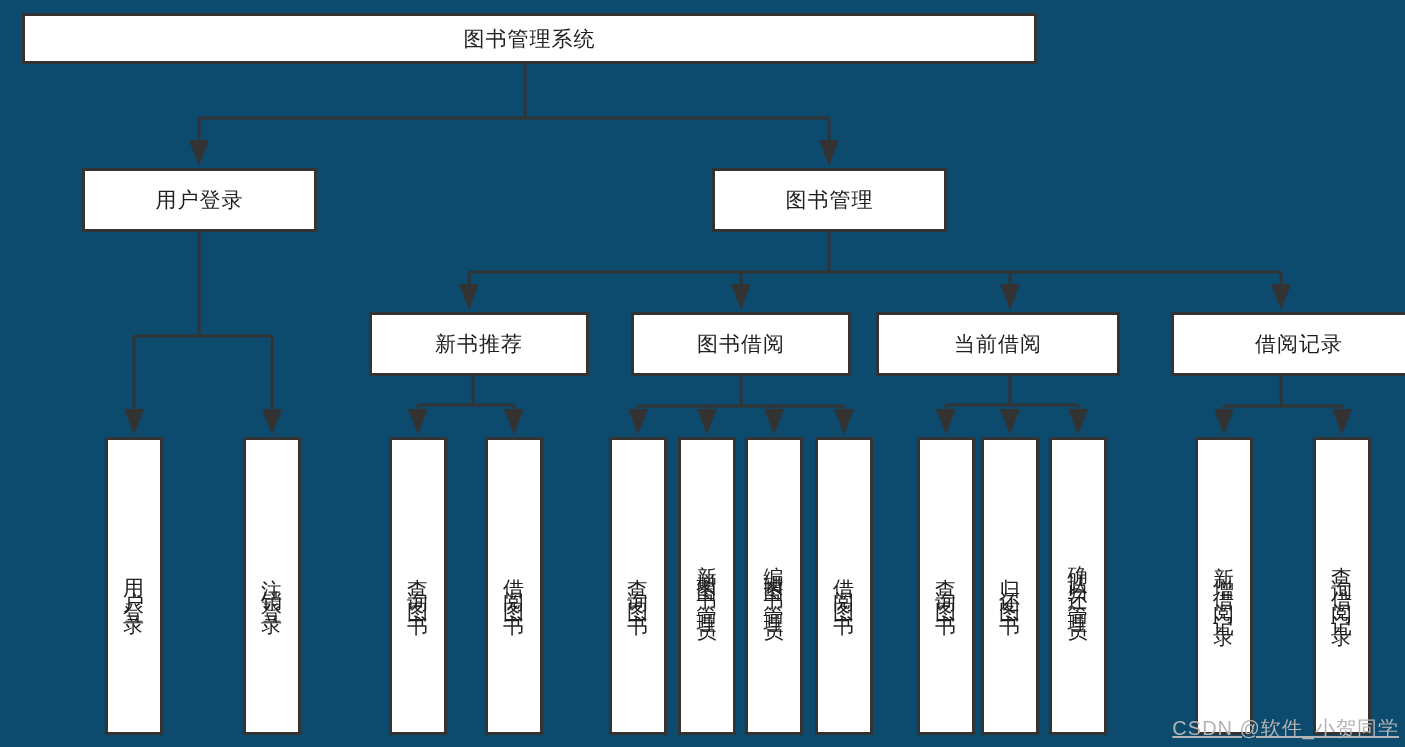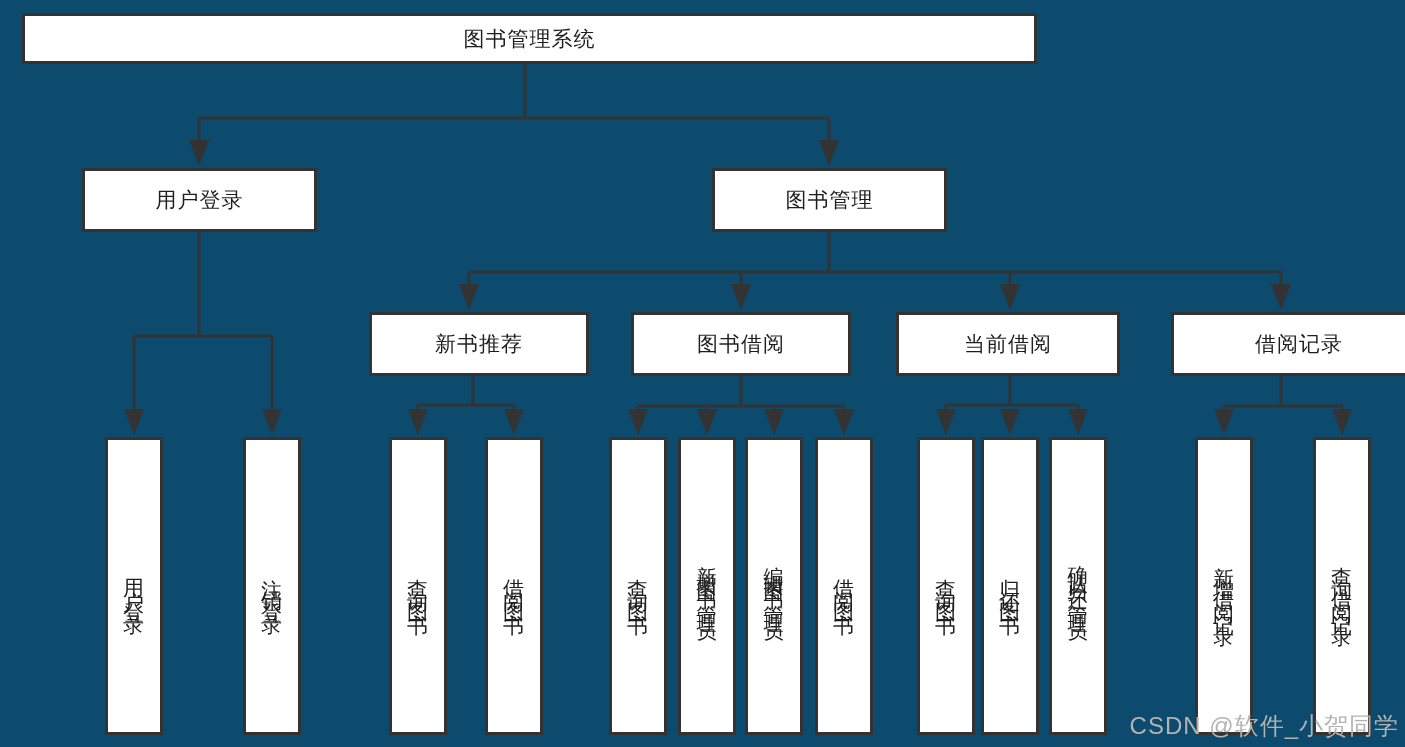--- a/index.html
+++ b/index.html
@@ -44,24 +44,25 @@
     line-height: 1;
   }
   .node-v.sp-sm {
     letter-spacing: 8px;
     font-size: 20px;
   }
   .watermark {
     position: absolute;
     right: 6px;
     bottom: 5px;
-    font-size: 24px;
+    font-size: 20px;
     color: #b3b3b3;
     letter-spacing: 1px;
     white-space: nowrap;
+    text-decoration: underline;
   }
 </style>
 </head>
 <body>
 
 <div class="stage">
 
   <svg class="connectors" viewBox="0 0 1405 747" xmlns="http://www.w3.org/2000/svg" aria-hidden="true">
     <g stroke="#333333" stroke-width="2.8" fill="none">
 
@@ -105,21 +106,21 @@
     </g>
   </svg>
 
   <div class="node" style="left:22px; top:13px; width:1015px; height:51px;">图书管理系统</div>
 
   <div class="node" style="left:82px; top:168px; width:235px; height:64px;">用户登录</div>
   <div class="node" style="left:712px; top:168px; width:235px; height:64px;">图书管理</div>
 
   <div class="node" style="left:369px; top:312px; width:220px; height:64px;">新书推荐</div>
   <div class="node" style="left:631px; top:312px; width:220px; height:64px;font-family:Liberation Mono, monospace;">图书借阅</div>
-  <div class="node" style="left:896px; top:312px; width:224px; height:64px;">当前借阅</div>
+  <div class="node" style="left:876px; top:312px; width:244px; height:64px;">当前借阅</div>
   <div class="node" style="left:1171px; top:312px; width:256px; height:64px;">借阅记录</div>
 
   <div class="node node-v" style="left:105px; top:437px; width:58px; height:298px;">用户登录</div>
   <div class="node node-v" style="left:243px; top:437px; width:58px; height:298px;">注销登录</div>
 
   <div class="node node-v" style="left:389px; top:437px; width:58px; height:298px;">查询图书</div>
   <div class="node node-v" style="left:485px; top:437px; width:58px; height:298px;">借阅图书</div>
 
   <div class="node node-v" style="left:609px; top:437px; width:58px; height:298px;">查询图书</div>
   <div class="node node-v sp-sm" style="left:678px; top:437px; width:58px; height:298px;">新增图书（管理员）</div>

